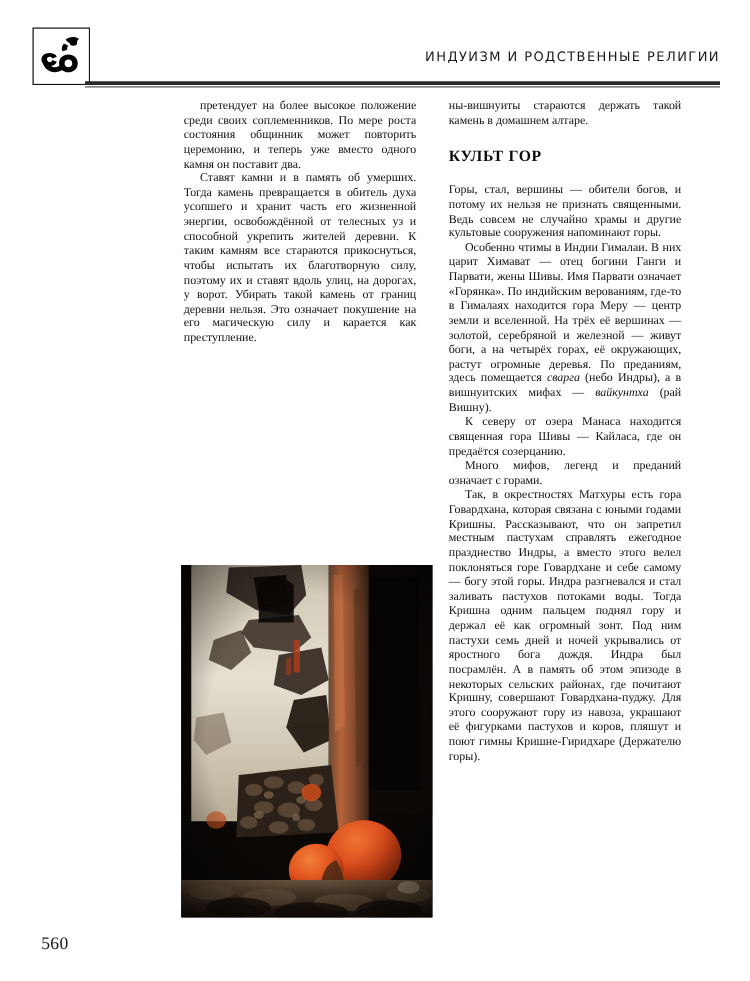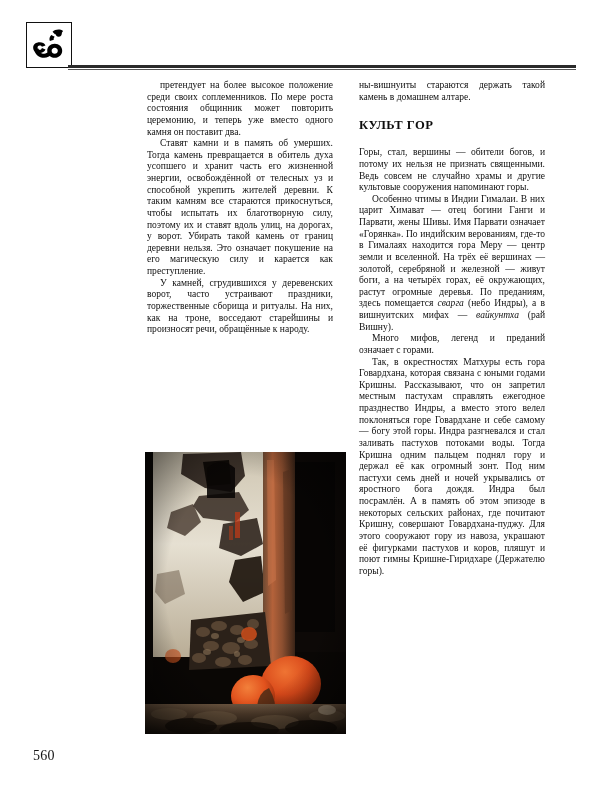--- a/index.html
+++ b/index.html
@@ -160,42 +160,43 @@
 
           <path d="M55 27c-4 4-5 9-3 14l9-3c-1-3 0-5 2-7z"></path>
 
           <circle cx="72" cy="24" r="7"></circle>
 
           <path d="M58 20c6-6 17-7 24-2l-5 7c-4-3-10-2-13 1z"></path>
         </g>
       </svg>
     </div>
 
+    <div id="running-head">ИНДУИЗМ И РОДСТВЕННЫЕ РЕЛИГИИ</div>
 
     <div id="header-rule">
       <div class="r1"></div>
       <div class="r2"></div>
     </div>
   </div>
 
   <div id="col-left" class="column">
     <p>претендует на более высокое положение среди своих соплеменников. По мере роста состояния общинник может повторить церемонию, и теперь уже вместо одного камня он поставит два.</p>
     <p>Ставят камни и в память об умерших. Тогда камень превращается в обитель духа усопшего и хранит часть его жизненной энергии, освобождённой от телесных уз и способной укрепить жителей деревни. К таким камням все стараются прикоснуться, чтобы испытать их благотворную силу, поэтому их и ставят вдоль улиц, на дорогах, у ворот. Убирать такой камень от границ деревни нельзя. Это означает покушение на его магическую силу и карается как преступление.</p>
-    <p>У камней, сгрудившихся у деревенских ворот, часто устраивают праздники, торжественные сборища и ритуалы. На них, как на троне, восседают старейшины и произносят речи, обращённые к народу.</p>
   </div>
 
   <div id="col-right" class="column">
     <p class="noindent">ны-вишнуиты стараются держать такой камень в домашнем алтаре.</p>
 
     <h2 class="sec-head">КУЛЬТ  ГОР</h2>
 
     <p class="noindent">Горы, стал, вершины — обители богов, и потому их нельзя не признать священными. Ведь совсем не случайно храмы и другие культовые сооружения напоминают горы.</p>
 
     <p id="para-meru">Особенно чтимы в Индии Гималаи. В них царит Химават — отец богини Ганги и Парвати, жены Шивы. Имя Парвати означает «Горянка». По индийским верованиям, где-то в Гималаях находится гора Меру — центр земли и вселенной. На трёх её вершинах — золотой, серебряной и железной — живут боги, а на четырёх горах, её окружающих, растут огромные деревья. По преданиям, здесь помещается <i>сварга</i> (небо Индры), а в вишнуитских мифах — <i>вайкунтха</i> (рай Вишну).</p>
 
+    <p>К северу от озера Манаса находится священная гора Шивы — Кайласа, где он предаётся созерцанию.</p>
     <p>Много мифов, легенд и преданий означает с горами.</p>
     <p>Так, в окрестностях Матхуры есть гора Говардхана, которая связана с юными годами Кришны. Рассказывают, что он запретил местным пастухам справлять ежегодное празднество Индры, а вместо этого велел поклоняться горе Говардхане и себе самому — богу этой горы. Индра разгневался и стал заливать пастухов потоками воды. Тогда Кришна одним пальцем поднял гору и держал её как огромный зонт. Под ним пастухи семь дней и ночей укрывались от яростного бога дождя. Индра был посрамлён. А в память об этом эпизоде в некоторых сельских районах, где почитают Кришну, совершают Говардхана-пуджу. Для этого сооружают гору из навоза, украшают её фигурками пастухов и коров, пляшут и поют гимны Кришне-Гиридхаре (Держателю горы).</p>
   </div>
 
   <div id="figure">
     <svg viewBox="0 0 201 282" preserveAspectRatio="none" xmlns="http://www.w3.org/2000/svg" aria-hidden="true">
       <defs>
         <linearGradient id="wallGrad" x1="0" y1="0" x2="0" y2="1">
           <stop offset="0%" stop-color="#cfc6b2"></stop>
           <stop offset="45%" stop-color="#e6e0d2"></stop>

